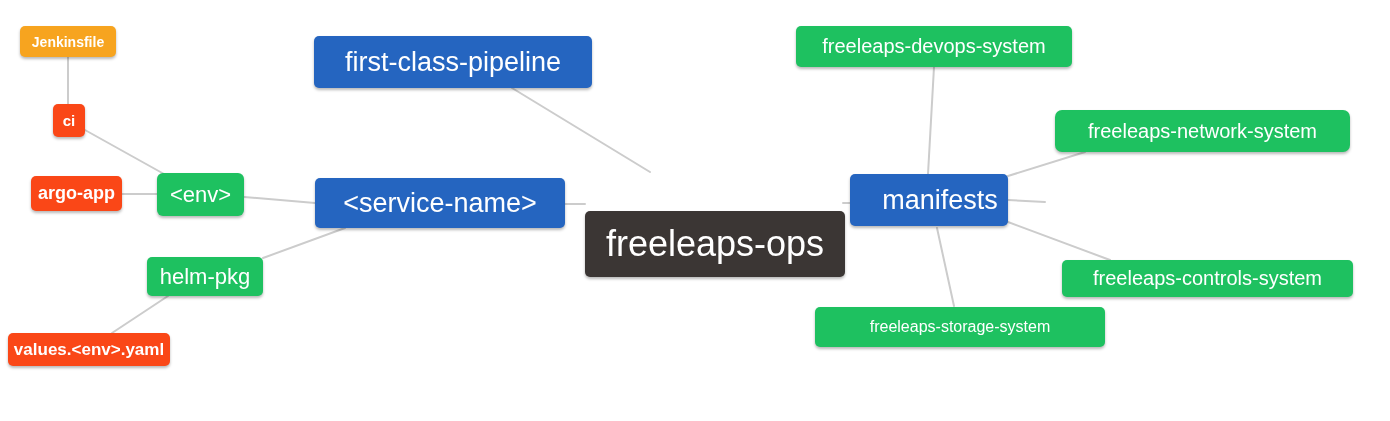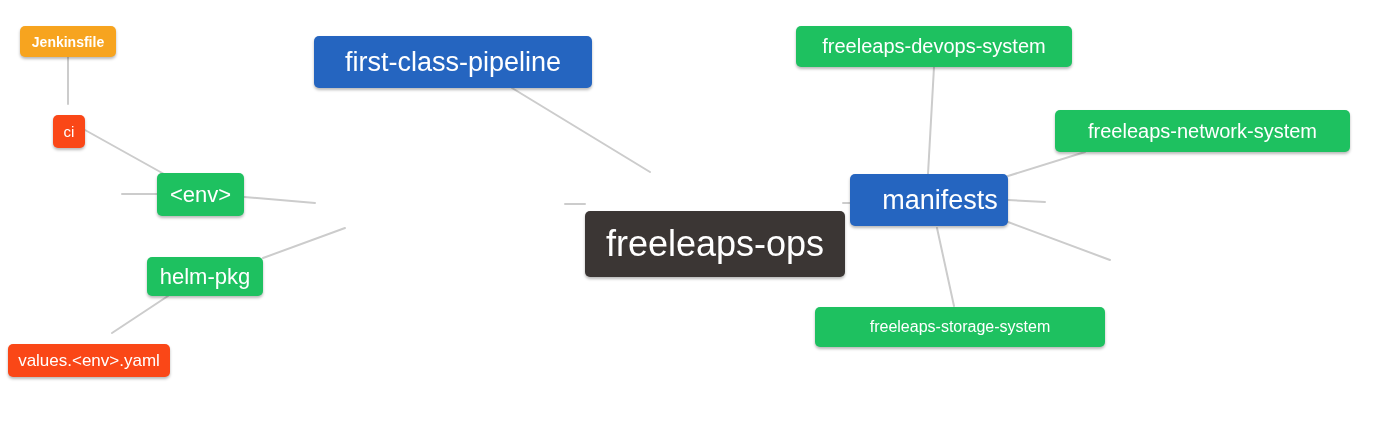--- a/index.html
+++ b/index.html
@@ -37,21 +37,21 @@
     color: var(--text, #fff);
     border-radius: 5px;
     box-shadow: 0 2px 3px rgba(0,0,0,0.28);
     box-sizing: border-box;
     padding: 0 6px;
     cursor: default;
   }
   .lvl-root { background: var(--root-bg, #3b3634); margin-top: 40px; }
   .lvl-1    { background: var(--branch-bg, #2565c0); }
   .lvl-2    { background: var(--leaf-bg, #1ec160); text-align: right; }
-  .lvl-3    { background: var(--detail-bg, #fa4717); font-weight: normal; margin-top: 11px; }
+  .lvl-3    { background: var(--detail-bg, #fa4717); font-weight: bold; }
   .lvl-4    { background: var(--file-bg, #f7a41f); font-weight: bold; }
 </style>
 </head>
 <body>
 
 <div class="canvas">
 
   <svg class="edges" width="1390" height="421">
     <line x1="68" y1="57" x2="68" y2="104"></line>
     <line x1="85" y1="130" x2="164" y2="174"></line>
@@ -64,23 +64,26 @@
     <line x1="843" y1="203" x2="852" y2="203"></line>
     <line x1="934" y1="67" x2="928" y2="174"></line>
     <line x1="1008" y1="176" x2="1085" y2="152"></line>
     <line x1="1008" y1="200" x2="1045" y2="202"></line>
     <line x1="1008" y1="222" x2="1110" y2="260"></line>
     <line x1="937" y1="228" x2="954" y2="306"></line>
   </svg>
 
   <div class="node lvl-4" style="left:20px;  top:26px;  width:96px;  height:31px; font-size:14px;">Jenkinsfile</div>
   <div class="node lvl-3" style="left:53px;  top:104px; width:32px;  height:33px; font-size:15px;">ci</div>
-  <div class="node lvl-2" style="left:157px; top:173px; width:87px;  height:43px; font-size:22px;">&lt;env&gt;</div>
+  <div class="node lvl-3" style="left:31px;  top:176px; width:91px;  height:35px; font-size:18px;">argo-app</div>
+  <div class="node lvl-2" style="left:157px; top:173px; width:87px;  height:43px; font-size:22px;border-radius:6px;">&lt;env&gt;</div>
   <div class="node lvl-2" style="left:147px; top:257px; width:116px; height:39px; font-size:22px;">helm-pkg</div>
   <div class="node lvl-3" style="left:8px;   top:333px; width:162px; height:33px; font-size:17px;">values.&lt;env&gt;.yaml</div>
   <div class="node lvl-1" style="left:314px; top:36px;  width:278px; height:52px; font-size:27px;">first-class-pipeline</div>
+  <div class="node lvl-1" style="left:315px; top:178px; width:250px; height:50px; font-size:27px;">&lt;service-name&gt;</div>
   <div class="node lvl-root" style="left:585px; top:171px; width:260px; height:66px; font-size:36px;">freeleaps-ops</div>
   <div class="node lvl-1" style="left:850px; top:174px; width:158px; height:52px; font-size:27px;padding-left:28px;">manifests</div>
   <div class="node lvl-2" style="left:796px; top:26px;  width:276px; height:41px; font-size:20px;">freeleaps-devops-system</div>
-  <div class="node lvl-2" style="left:1055px;top:110px; width:295px; height:42px; font-size:20px;">freeleaps-network-system</div>
+  <div class="node lvl-2" style="left:1055px;top:110px; width:295px; height:42px; font-size:20px;border-radius:7px;">freeleaps-network-system</div>
+  <div class="node lvl-2" style="left:1062px;top:260px; width:291px; height:37px; font-size:20px;">freeleaps-controls-system</div>
   <div class="node lvl-2" style="left:815px; top:307px; width:290px; height:40px; font-size:16px;">freeleaps-storage-system</div>
 
 </div>
 
 </body></html>

